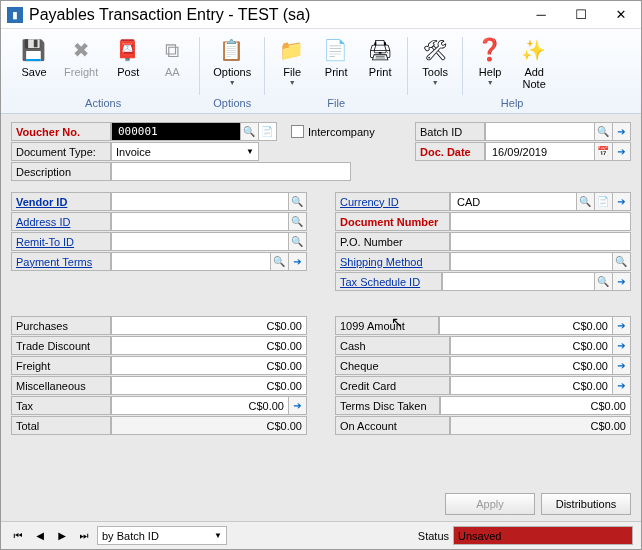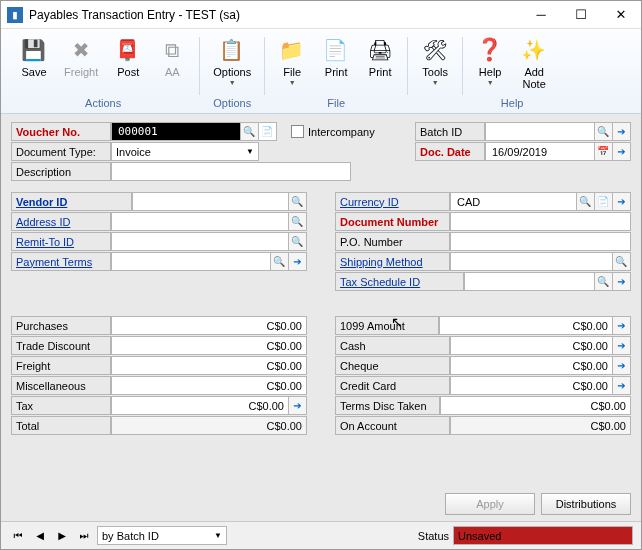--- a/index.html
+++ b/index.html
@@ -1,20 +1,20 @@
 <!DOCTYPE html>
 <html><head>
 <meta charset="utf-8">
 <style>
 * { box-sizing: border-box; font-family: "Segoe UI", Tahoma, sans-serif; font-size: 11px; }
 body { margin: 0; background: #fff; }
 .window { width: 642px; height: 550px; border: 1px solid #999; background: #f0f0f0; display: flex; flex-direction: column; }
 .titlebar { height: 28px; background: #fff; display: flex; align-items: center; padding: 0 0 0 6px; border-bottom: 1px solid #e0e0e0; }
 .titlebar .app-icon { width: 16px; height: 16px; background: #2b6fb5; display: inline-flex; align-items: center; justify-content: center; color: #fff; font-size: 9px; font-weight: bold; margin-right: 6px; }
-.titlebar .title { flex: 1; font-size: 12px; }
+.titlebar .title { flex: 1; font-size: 16px; }
 .winbtns { display: flex; }
 .winbtn { width: 40px; height: 28px; display: flex; align-items: center; justify-content: center; font-size: 13px; }
 
 .ribbon { background: linear-gradient(#fcfdff, #eef4fb); border-bottom: 1px solid #c8d2e0; padding: 4px 6px 0 6px; display: flex; }
 .ribbon-group { display: flex; flex-direction: column; align-items: center; padding: 0 6px; }
 .ribbon-row { display: flex; gap: 2px; }
 .ribbon-btn { display: flex; flex-direction: column; align-items: center; justify-content: flex-start; padding: 2px 6px; min-width: 36px; height: 62px; border: 1px solid transparent; }
 .ribbon-btn .ico { width: 28px; height: 28px; display: flex; align-items: center; justify-content: center; font-size: 20px; }
 .ribbon-btn .lbl { margin-top: 2px; font-size: 11px; text-align: center; line-height: 12px; }
 .ribbon-btn .drop { font-size: 7px; color: #555; margin-top: 1px; }
@@ -184,21 +184,21 @@
           <input value="" style="">
         </div>
     </div>
 
     <div class="gap"></div>
     <div class="cursor">↖</div>
 
     <div class="cols">
       <div class="col">
         <div class="row">
-          <div class="lblcell req link" style="width:121px">Vendor ID</div>
+          <div class="lblcell req link" style="width:100px">Vendor ID</div>
           <div class="valcell" style="flex:1">
               <input style="">
             </div>
           <span class="iconbtn">🔍</span>
         </div>
         <div class="row">
           <div class="lblcell link" style="width:100px">Address ID</div>
           <div class="valcell" style="flex:1">
               <input style="">
             </div>
@@ -244,21 +244,21 @@
             </div>
         </div>
         <div class="row">
           <div class="lblcell link" style="width:115px">Shipping Method</div>
           <div class="valcell" style="flex:1">
               <input style="">
             </div>
           <span class="iconbtn">🔍</span>
         </div>
         <div class="row">
-          <div class="lblcell link" style="width:129px">Tax Schedule ID</div>
+          <div class="lblcell link" style="width:107px">Tax Schedule ID</div>
           <div class="valcell" style="flex:1">
               <input style="">
             </div>
           <span class="iconbtn">🔍</span>
           <span class="iconbtn arrow" style="color:#06c">➔</span>
         </div>
       </div>
     </div>
 
     <div style="height:24px"></div>

